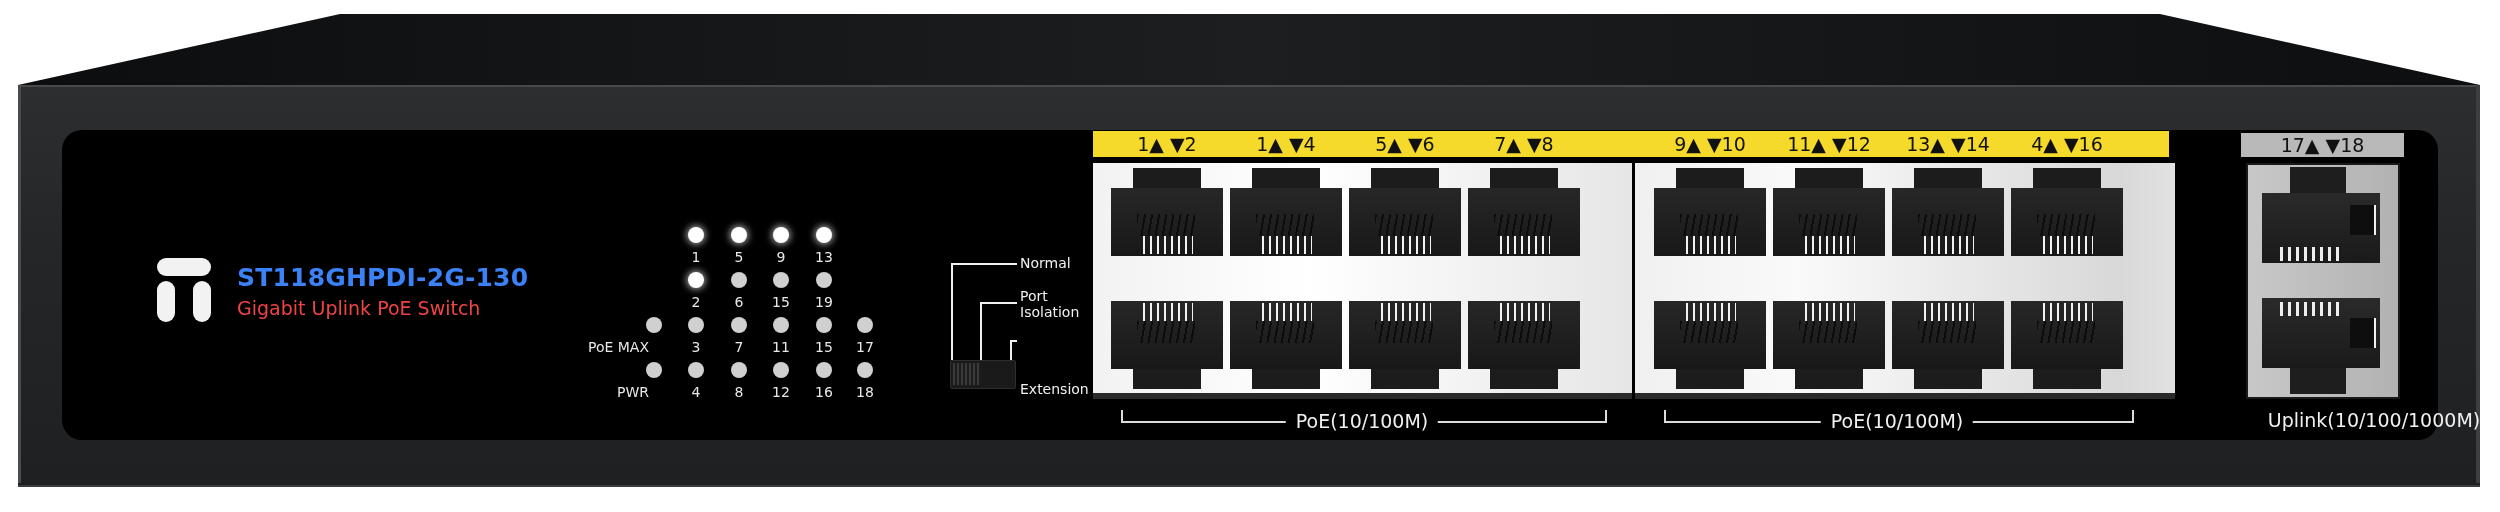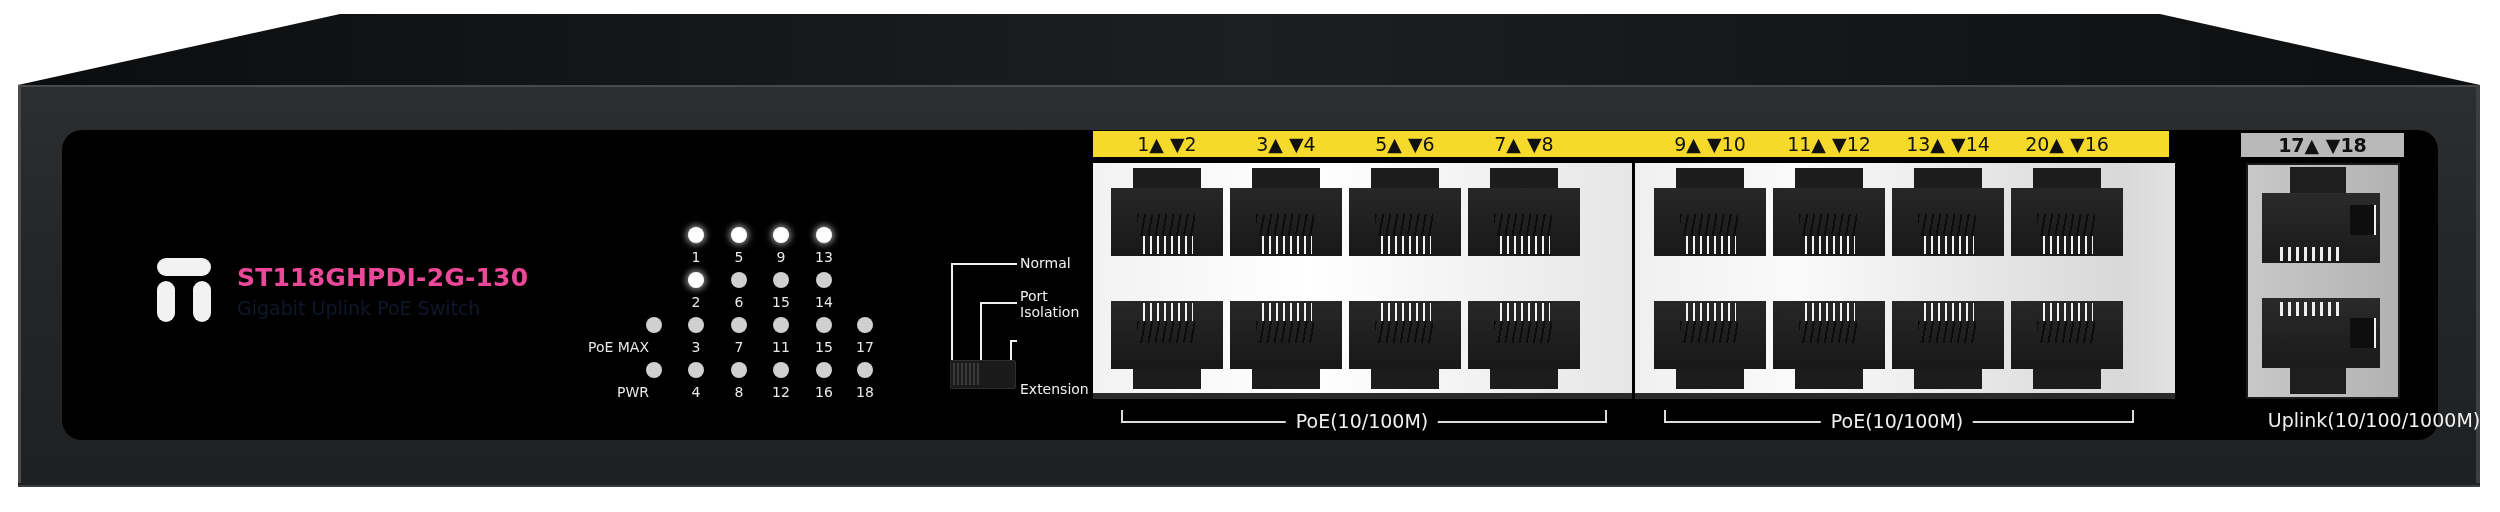--- a/index.html
+++ b/index.html
@@ -3,22 +3,22 @@
 <meta charset="utf-8">
 <style>
   html,body{margin:0;padding:0;background:#ffffff;}
   body{width:2500px;height:512px;position:relative;overflow:hidden;font-family:"DejaVu Sans","Liberation Sans",sans-serif;}
   #top-face{position:absolute;left:0;top:0;width:2500px;height:90px;}
   #front{position:absolute;left:18px;top:85px;width:2462px;height:398px;background:linear-gradient(180deg,#2d2e30 0%,#252628 40%,#1f2022 100%);border-top:2px solid #48494b;border-bottom:2px solid #3a3b3d;}
   #front-left-edge{position:absolute;left:18px;top:85px;width:3px;height:398px;background:#4a4b4d;}
   #front-right-edge{position:absolute;left:2476px;top:85px;width:4px;height:398px;background:#3d3e40;}
   #panel{position:absolute;left:62px;top:130px;width:2376px;height:310px;background:#000;border-radius:20px;}
   .logo-bar{position:absolute;background:#f2f2f2;border-radius:9px;}
-  .model{position:absolute;left:237px;top:263px;color:#ec4899;font-weight:bold;font-size:25px;letter-spacing:0.2px;white-space:nowrap;}
-  .subtitle{position:absolute;left:237px;top:297px;color:#0f172a;font-size:19px;white-space:nowrap;}
+  .model{position:absolute;left:237px;top:263px;color:#3b82f6;font-weight:bold;font-size:25px;letter-spacing:0.2px;white-space:nowrap;}
+  .subtitle{position:absolute;left:237px;top:297px;color:#ef4444;font-size:19px;white-space:nowrap;}
   .led{position:absolute;width:16px;height:16px;border-radius:50%;background:#d0d0d0;}
   .led.on{background:#ffffff;box-shadow:0 0 6px 2px rgba(255,255,255,0.55);}
   .led-label{position:absolute;color:#e8e8e8;font-size:14px;text-align:center;width:40px;white-space:nowrap;}
   .led-side{position:absolute;color:#e8e8e8;font-size:14px;text-align:right;width:90px;white-space:nowrap;}
   .wline{position:absolute;background:#f0f0f0;}
   .sw-label{position:absolute;color:#f0f0f0;font-size:14px;line-height:16px;white-space:nowrap;}
   #dip{position:absolute;left:950px;top:360px;width:64px;height:27px;background:#1a1a1a;border:1px solid #2e2e2e;border-radius:2px;}
   #dip-knob{position:absolute;left:2px;top:2px;width:28px;height:22px;background:repeating-linear-gradient(90deg,#3a3a3a 0 2px,#1c1c1c 2px 4px);}
   .ybar{position:absolute;top:131px;height:26px;background:#f5da2b;}
   .gbar{position:absolute;top:133px;height:24px;background:#b9b9b9;}
@@ -115,21 +115,21 @@
   <div class="led" style="left:773px;top:272px;"></div>
   <div class="led-label" style="left:761px;top:294px;">15</div>
   <div class="led" style="left:773px;top:317px;"></div>
   <div class="led-label" style="left:761px;top:339px;">11</div>
   <div class="led" style="left:773px;top:362px;"></div>
   <div class="led-label" style="left:761px;top:384px;">12</div>
 
   <div class="led on" style="left:816px;top:227px;"></div>
   <div class="led-label" style="left:804px;top:249px;">13</div>
   <div class="led" style="left:816px;top:272px;"></div>
-  <div class="led-label" style="left:804px;top:294px;">14</div>
+  <div class="led-label" style="left:804px;top:294px;">19</div>
   <div class="led" style="left:816px;top:317px;"></div>
   <div class="led-label" style="left:804px;top:339px;">15</div>
   <div class="led" style="left:816px;top:362px;"></div>
   <div class="led-label" style="left:804px;top:384px;">16</div>
 
   <div class="led" style="left:857px;top:317px;"></div>
   <div class="led-label" style="left:845px;top:339px;">17</div>
   <div class="led" style="left:857px;top:362px;"></div>
   <div class="led-label" style="left:845px;top:384px;">18</div>
 </div>
@@ -148,27 +148,27 @@
   <div class="wline" style="left:1010px;top:340px;width:7px;height:2px;"></div>
   <div class="sw-label" style="left:1020px;top:333px;margin-top:48px;">Extension</div>
 
   <div id="dip">
     <div id="dip-knob"></div>
   </div>
 </div>
 
 <div class="ybar" style="left:1093px;width:1076px;"></div>
 <div class="plabel" style="left:1111px;width:112px;">1▲ ▼2</div>
-<div class="plabel" style="left:1230px;width:112px;">3▲ ▼4</div>
+<div class="plabel" style="left:1230px;width:112px;">1▲ ▼4</div>
 <div class="plabel" style="left:1349px;width:112px;">5▲ ▼6</div>
 <div class="plabel" style="left:1468px;width:112px;">7▲ ▼8</div>
 <div class="plabel" style="left:1654px;width:112px;">9▲ ▼10</div>
 <div class="plabel" style="left:1773px;width:112px;">11▲ ▼12</div>
 <div class="plabel" style="left:1892px;width:112px;">13▲ ▼14</div>
-<div class="plabel" style="left:2011px;width:112px;">20▲ ▼16</div>
+<div class="plabel" style="left:2011px;width:112px;">4▲ ▼16</div>
 
 <div class="block" style="left:1093px;width:539px;"></div>
 <div class="block-shadow" style="left:1093px;width:539px;"></div>
 
 <div class="block b2" style="left:1635px;width:540px;"></div>
 <div class="block-shadow" style="left:1635px;width:540px;"></div>
 
 <div class="jack top" style="left:1111px;top:168px;">
     <div class="notch"></div>
     <div class="body"></div>
@@ -266,21 +266,21 @@
     <div class="slant"></div>
     <div class="pins"></div>
   </div>
 
 <div class="bracket" style="left:1121px;width:482px;"></div>
 <div class="blabel" style="left:1362px;">PoE(10/100M)</div>
 <div class="bracket" style="left:1664px;width:466px;"></div>
 <div class="blabel" style="left:1897px;">PoE(10/100M)</div>
 
 <div class="gbar" style="left:2241px;width:163px;"></div>
-<div class="plabel" style="left:2241px;width:163px;top:132px;font-weight:bold;">17▲ ▼18</div>
+<div class="plabel" style="left:2241px;width:163px;top:132px;">17▲ ▼18</div>
 <div id="upframe"></div>
 <div class="ujack top" style="left:2262px;top:167px;">
     <div class="notch"></div>
     <div class="body"></div>
     <div class="latch"></div>
     <div class="pins"></div>
   </div>
 <div class="ujack bot" style="left:2262px;top:298px;">
     <div class="body"></div>
     <div class="notch"></div>

